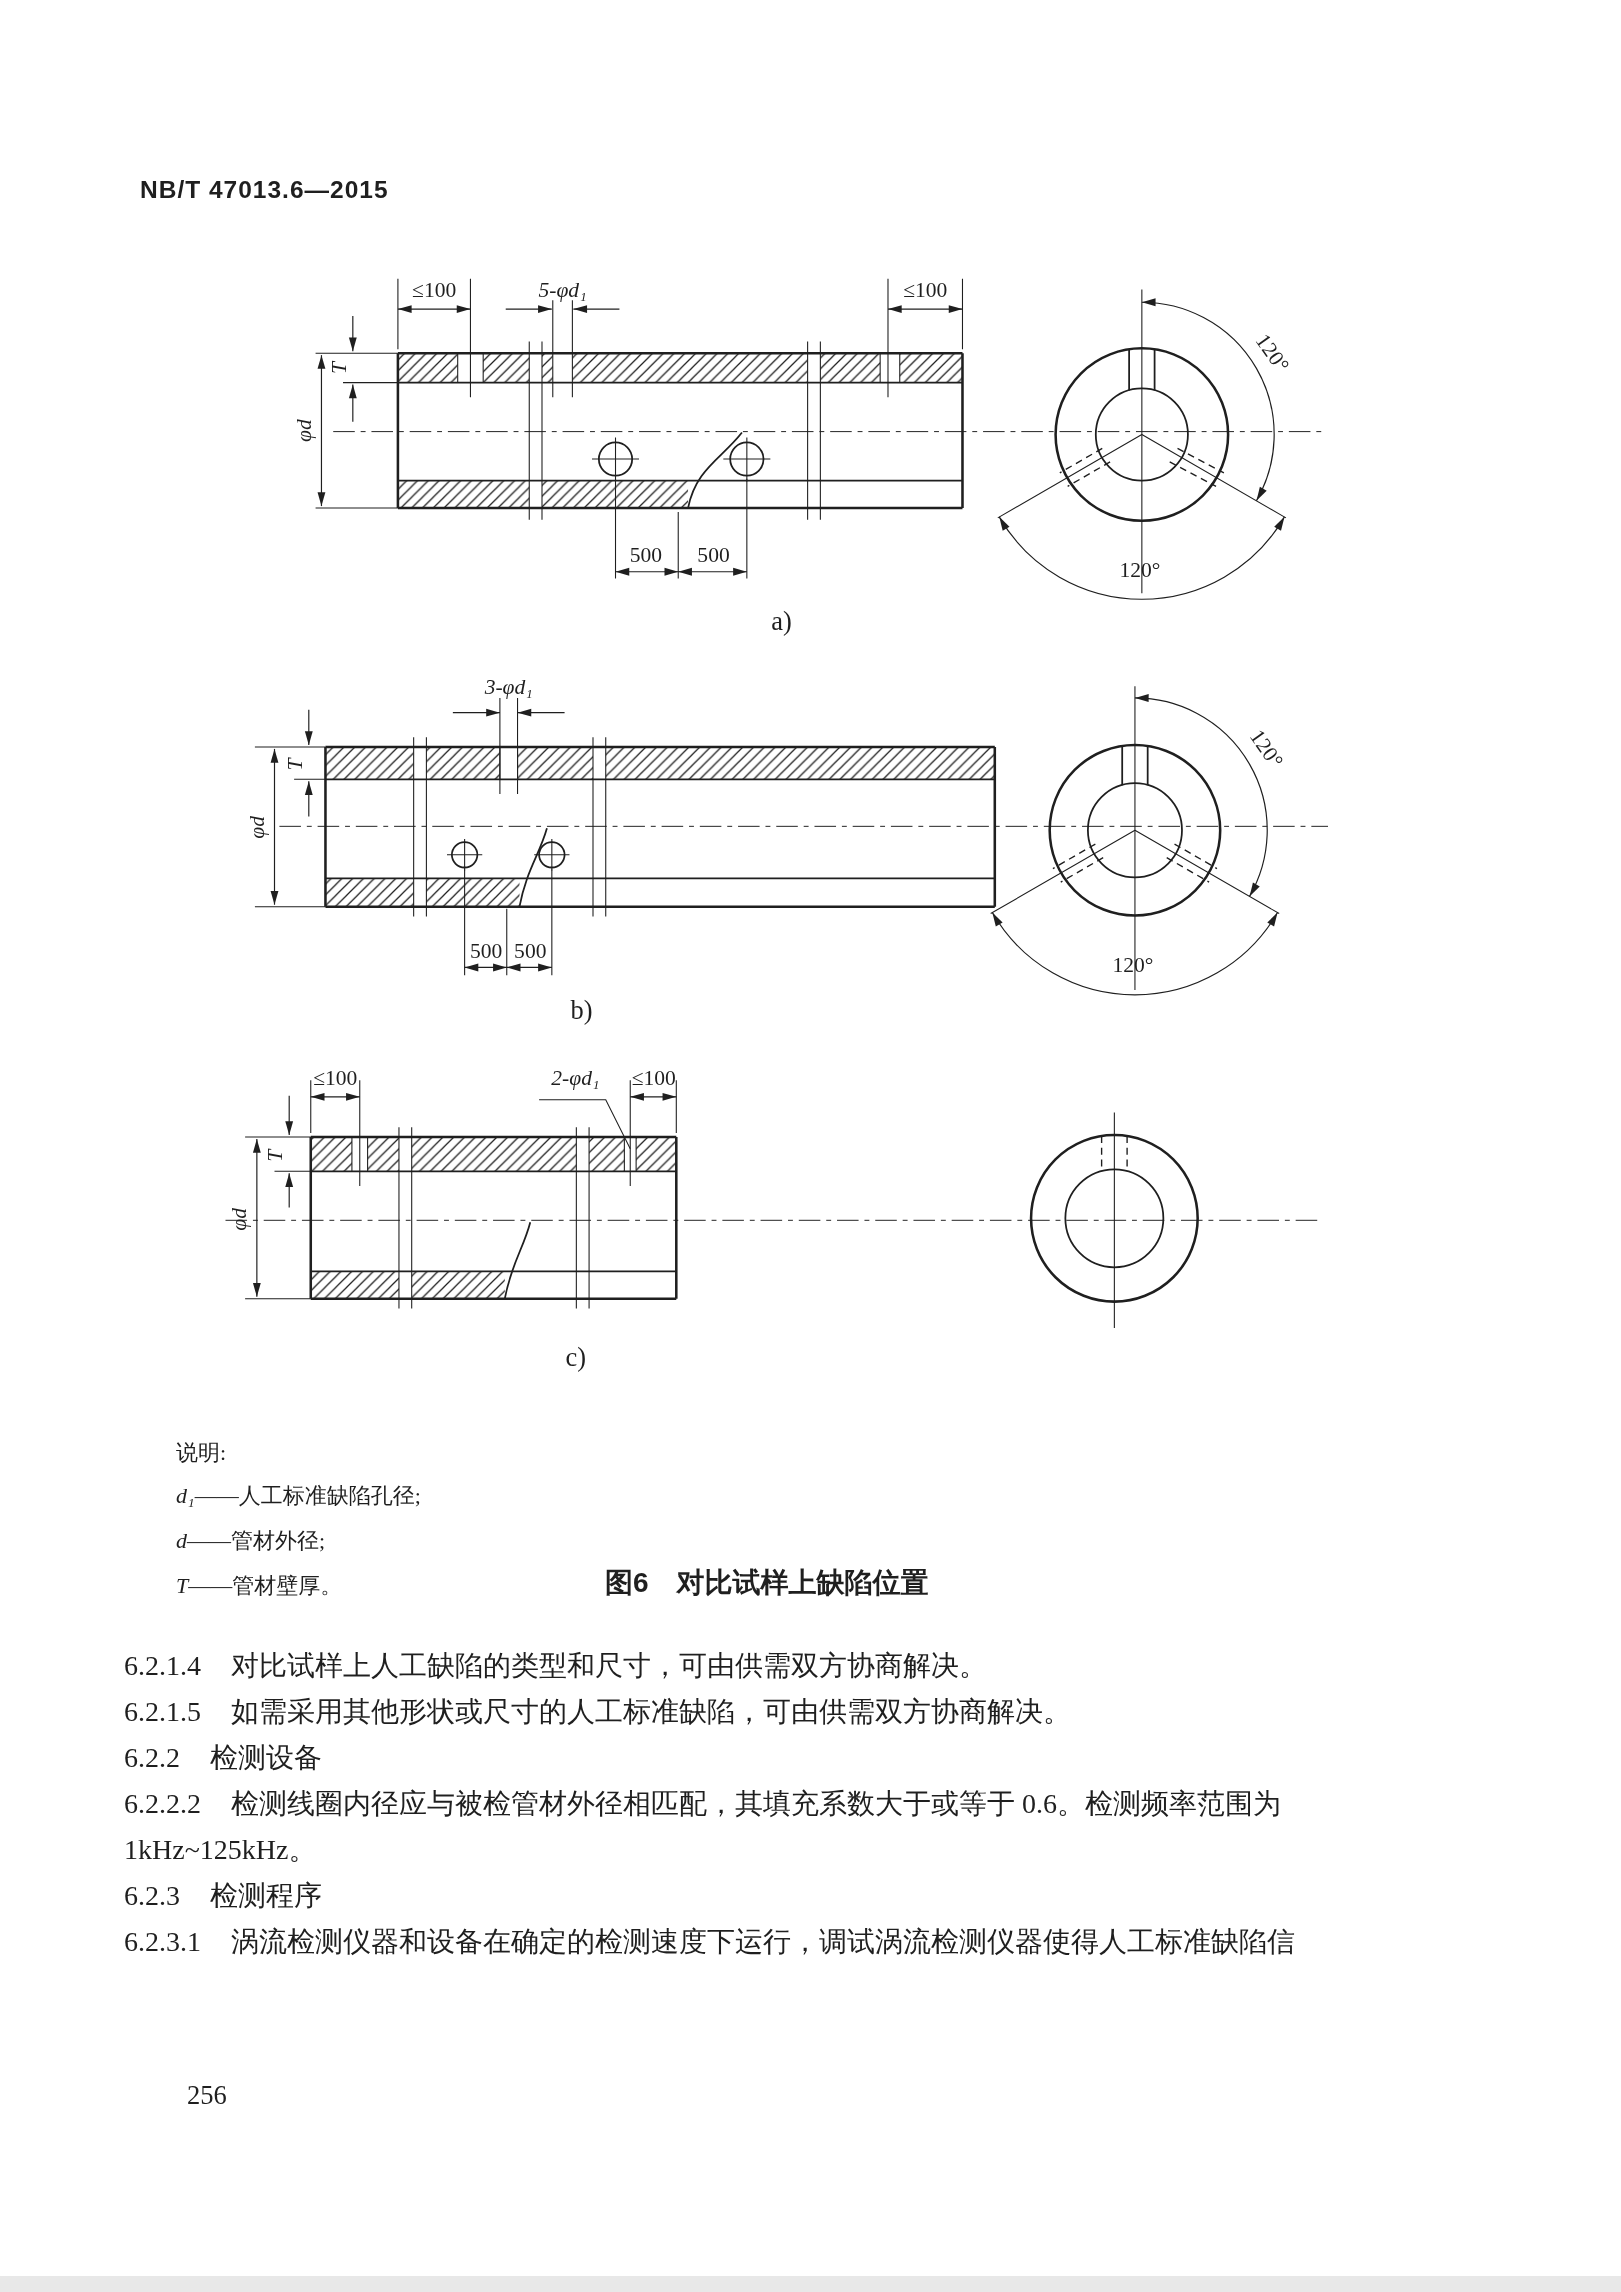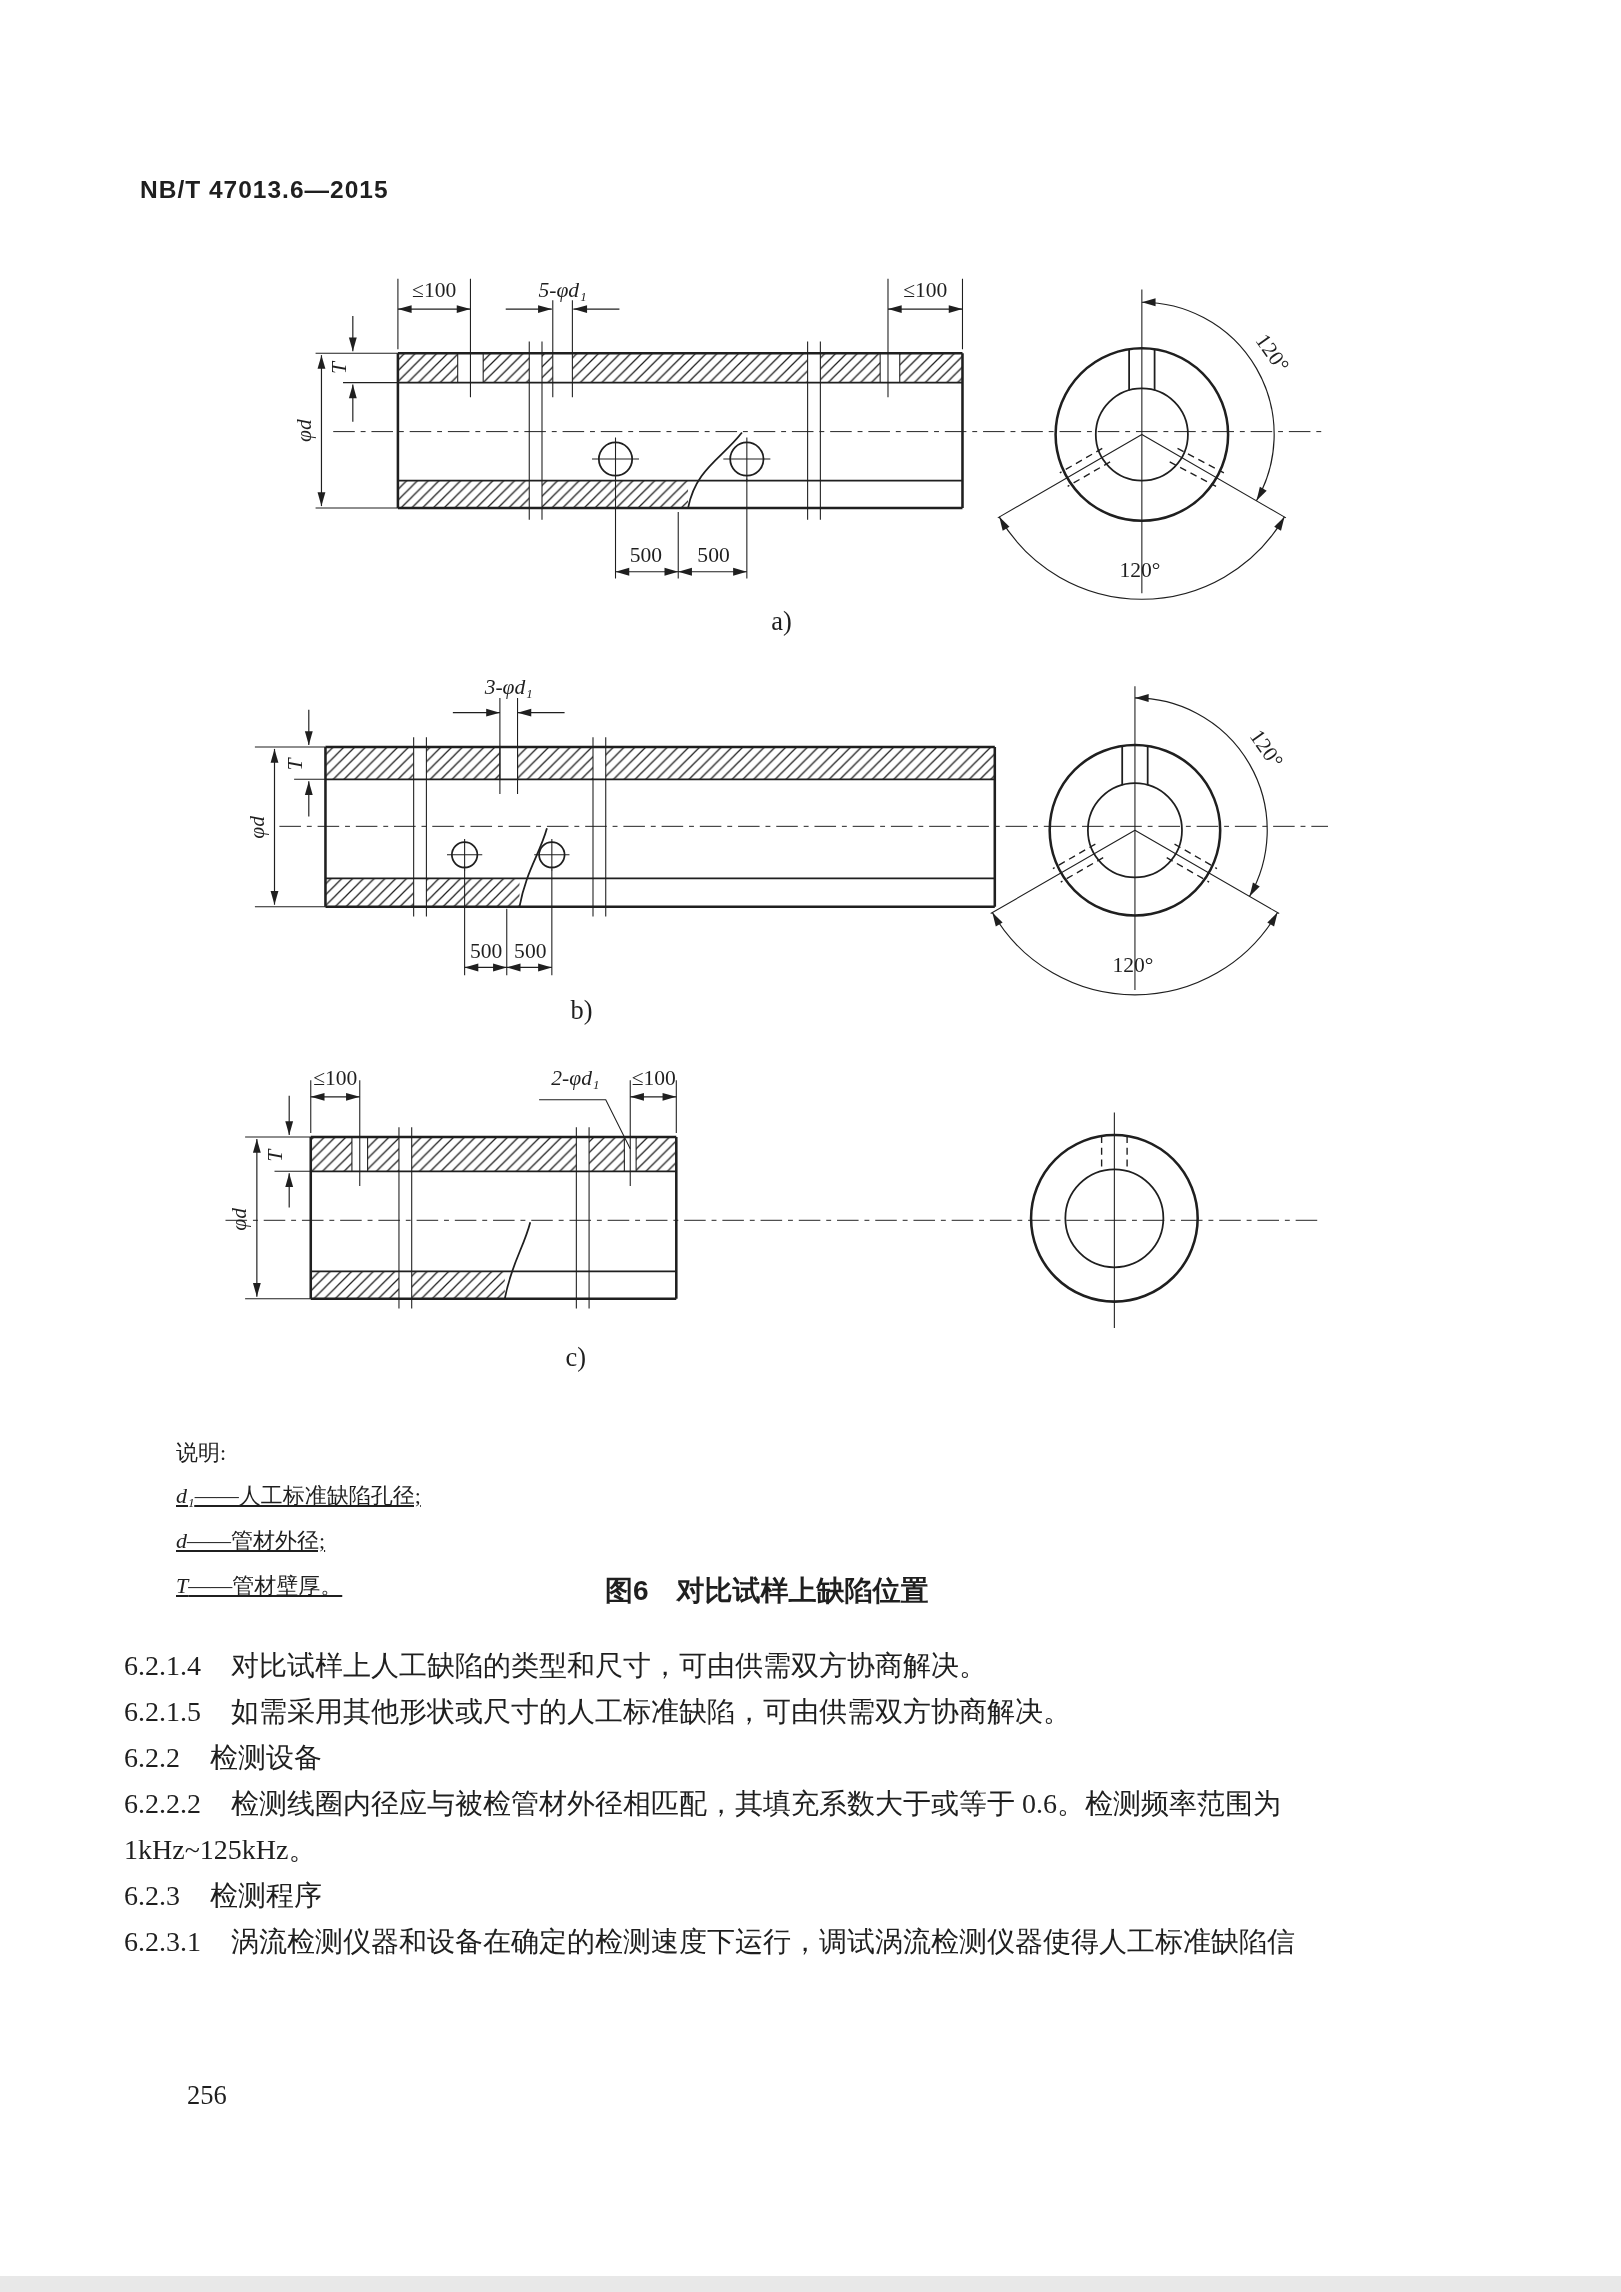--- a/index.html
+++ b/index.html
@@ -23,27 +23,26 @@
   .thin{stroke:#1f1f1f;stroke-width:1.1;fill:none;}
   .cl{stroke:#1f1f1f;stroke-width:1;stroke-dasharray:22 6 5 6;fill:none;}
   .dim{stroke:#1f1f1f;stroke-width:1.2;fill:none;}
   .dash{stroke:#1f1f1f;stroke-width:1.4;stroke-dasharray:7 5;fill:none;}
   .hr{fill:url(#hatch);}
   .dtxt{font:22px "Liberation Serif",serif;text-anchor:middle;}
   .ditxt{font:italic 22px "Liberation Serif",serif;text-anchor:middle;}
   .sublabel{font:27px "Liberation Serif",serif;}
   .legend{position:absolute;left:176px;top:1432px;font-size:22px;}
   .legend-title{height:41px;line-height:41px;}
-  .legend-row{height:45px;line-height:45px;text-decoration:underline;}
+  .legend-row{height:45px;line-height:45px;}
   .legend-sym{font-style:italic;}
   .caption{
     position:absolute;left:605px;top:1564px;
     font-size:28px;font-weight:700;
     font-family:"Liberation Sans","DejaVu Sans",sans-serif;
-    margin-top:8px;
   }
   .paragraphs{position:absolute;left:124px;top:1643px;width:1402px;font-size:28px;}
   .para{height:46px;line-height:46px;white-space:nowrap;}
   .pnum{margin-right:30px;}
   .pnum:empty{margin-right:0;}
   .pageno{position:absolute;left:139px;top:2080px;font-size:26.5px;margin-left:48px;}
 </style>
 </head>
 <body>
 

